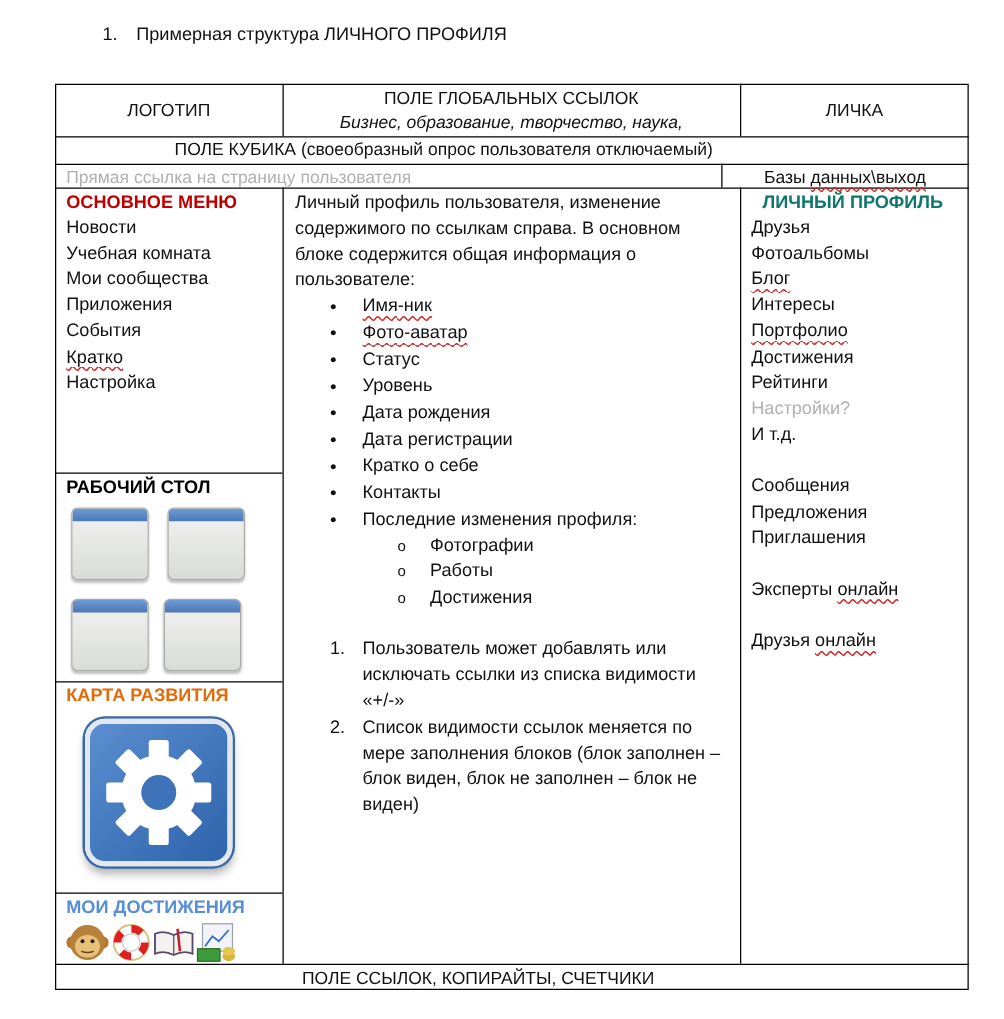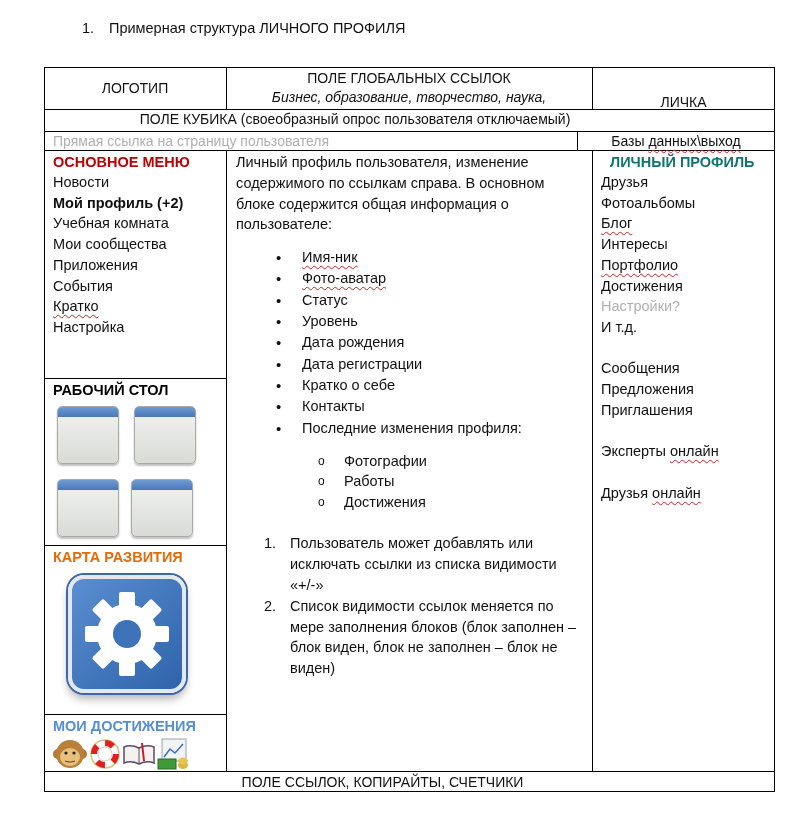--- a/index.html
+++ b/index.html
@@ -17,21 +17,21 @@
     .cell-text { font-size: 14px; line-height: 17px; }
     .muted { color: #b0b0b0; }
 
     .menu-title { font-weight: bold; font-size: 14.5px; line-height: 20px; }
     .menu-list { list-style: none; margin: 0; padding: 0; font-size: 14.5px; line-height: 20.7px; }
     .menu-list li { white-space: nowrap; }
     .bold { font-weight: bold; }
     .squiggle { text-decoration: underline wavy #d02020; text-decoration-thickness: 1px; text-underline-offset: 3px; }
 
     .main-text { font-size: 14.5px; line-height: 20.8px; }
-    .bullets { margin: 12px; padding: 0; list-style: none; }
+    .bullets { margin: 0; padding: 0; list-style: none; }
     .bullets li { position: relative; padding-left: 54px; line-height: 21.3px; font-size: 14.5px; }
     .bullets li::before { content: "•"; position: absolute; left: 28px; font-size: 15px; }
     .sub { margin: 0; padding: 0; list-style: none; }
     .sub li { position: relative; padding-left: 108px; line-height: 20.5px; font-size: 14.5px; }
     .sub li::before { content: "o"; position: absolute; left: 82px; font-size: 12px; }
     .numbered { margin: 0; padding: 0; list-style: none; }
     .numbered li { position: relative; padding-left: 54px; line-height: 20.8px; font-size: 14.5px; }
     .numbered li .n { position: absolute; left: 28px; }
 
     .win { position: absolute; width: 62px; height: 58px; border-radius: 5px;
@@ -62,32 +62,31 @@
 <div class="vline" style="left:577px; top:131px; height:19px;"></div>
 <div class="vline" style="left:226px; top:150px; height:621px;"></div>
 <div class="vline" style="left:592px; top:150px; height:621px;"></div>
 <div class="hline" style="left:44px; top:378px; width:182px;"></div>
 <div class="hline" style="left:44px; top:545px; width:182px;"></div>
 <div class="hline" style="left:44px; top:714px; width:182px;"></div>
 
 <div class="abs cell-text center" style="left:44px; top:80px; width:182px;">ЛОГОТИП</div>
 <div class="abs cell-text center" style="left:226px; top:70px; width:366px;">ПОЛЕ ГЛОБАЛЬНЫХ ССЫЛОК</div>
 <div class="abs cell-text center" style="left:226px; top:89px; width:366px;font-style:italic;">Бизнес, образование, творчество, наука,</div>
-<div class="abs cell-text center" style="left:592px; top:94px; width:183px;">ЛИЧКА</div>
+<div class="abs cell-text center" style="left:592px; top:80px; width:183px;">ЛИЧКА</div>
 
 <div class="abs cell-text center" style="left:44px; top:111px; width:622px;">ПОЛЕ КУБИКА (своеобразный опрос пользователя отключаемый)</div>
 
 <div class="abs cell-text muted" style="left:53px; top:133px;">Прямая ссылка на страницу пользователя</div>
 <div class="abs cell-text center" style="left:577px; top:133px; width:198px;"><span class="squiggle-none">Базы <span class="squiggle">данных\выход</span></span></div>
 
 <div class="abs" style="left:53px; top:152px;">
   <div class="menu-title" style="color:#c00000;">ОСНОВНОЕ МЕНЮ</div>
   <ul class="menu-list">
     <li>Новости</li>
-    <li class="bold">Мой профиль (+2)</li>
     <li>Учебная комната</li>
     <li>Мои сообщества</li>
     <li>Приложения</li>
     <li>События</li>
     <li><span class="squiggle">Кратко</span></li>
     <li>Настройка</li>
   </ul>
 </div>
 
 <div class="abs menu-title" style="left:53px; top:380px; color:#000000;">РАБОЧИЙ СТОЛ</div>
@@ -181,20 +180,21 @@
 
 <div class="abs" style="left:601px; top:152px; width:170px;">
   <div class="menu-title" style="color:#0f766e; padding-left:9px;">ЛИЧНЫЙ ПРОФИЛЬ</div>
   <ul class="menu-list">
     <li>Друзья</li>
     <li>Фотоальбомы</li>
     <li><span class="squiggle">Блог</span></li>
     <li>Интересы</li>
     <li><span class="squiggle">Портфолио</span></li>
     <li>Достижения</li>
+    <li>Рейтинги</li>
     <li class="muted">Настройки?</li>
     <li>И т.д.</li>
     <li style="height:20.7px;"></li>
     <li>Сообщения</li>
     <li>Предложения</li>
     <li>Приглашения</li>
     <li style="height:20.7px;"></li>
     <li><span>Эксперты <span class="squiggle">онлайн</span></span></li>
     <li style="height:20.7px;"></li>
     <li><span>Друзья <span class="squiggle">онлайн</span></span></li>

